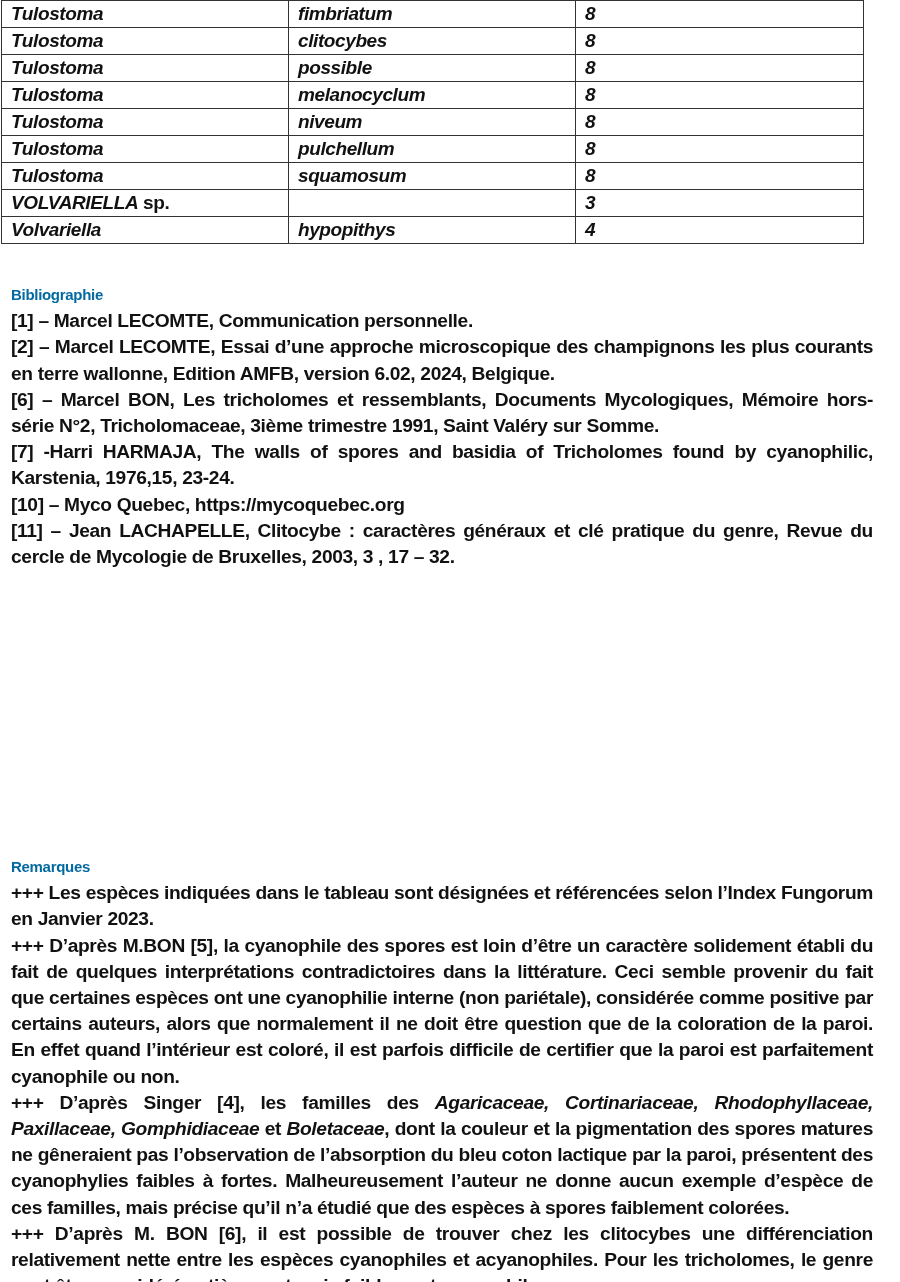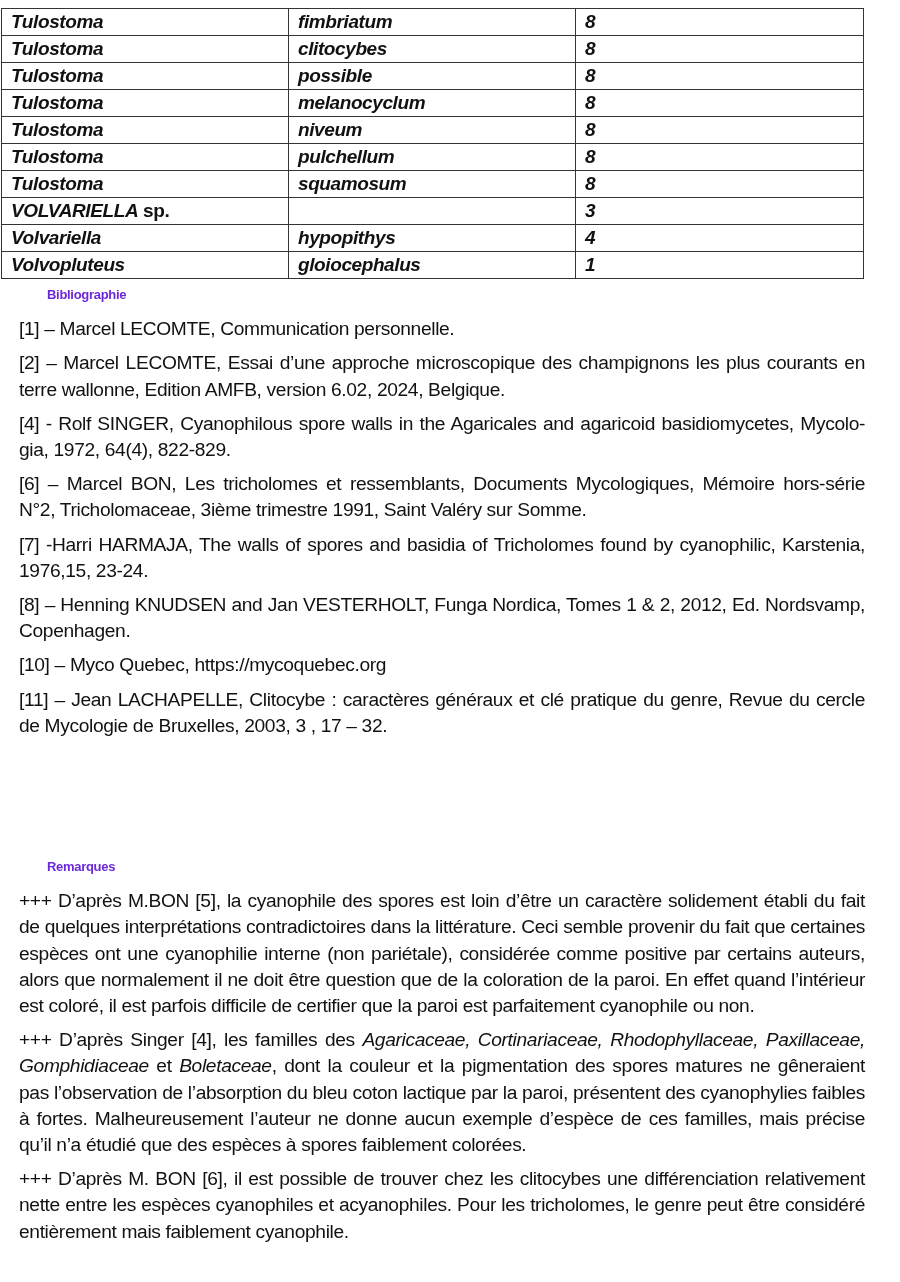--- a/index.html
+++ b/index.html
@@ -2,21 +2,21 @@
 <html><head>
   <meta charset="utf-8">
   <style>
     html, body { margin: 0; padding: 0; background: #ffffff; }
     body {
       width: 900px; height: 1282px; overflow: hidden; position: relative;
       font-family: "Liberation Sans", sans-serif;
       color: #111111;
     }
     .species-table {
-      position: absolute; left: 1px; top: 8px;
+      position: absolute; left: 1px; top: 0px;
       border-collapse: collapse;
       width: 862px;
       table-layout: fixed;
     }
     .species-table td {
       border: 1.3px solid #333333;
       height: 26px;
       padding: 0 0 0 9px;
       font-size: 19px;
       font-weight: bold;
@@ -32,29 +32,29 @@
     .upright { font-style: normal; }
     .count-upright { font-style: normal; }
 
     .section {
       position: absolute; left: 11px; width: 862px;
       font-size: 19.2px;
       line-height: 26.2px;
       letter-spacing: -0.35px;
     }
     .heading {
-      color: #6d28d9;
+      color: #0369a1;
       font-weight: bold;
-      font-size: 13px;
+      font-size: 15px;
       letter-spacing: -0.3px;
-      margin-left: 36px;
     }
     .ref, .remark {
       text-align: justify;
-      margin: 8px;
+      margin: 0;
+      font-weight: bold;
     }
     .bib { top: 282px; }
     .rem { top: 854px; }
     .it { font-style: italic; }
   </style>
 </head>
 <body>
 
 <table class="species-table">
   <colgroup>
@@ -101,38 +101,32 @@
     <tr>
       <td><span>VOLVARIELLA</span><span class="upright"> sp.</span></td>
       <td></td>
       <td class="count-upright">3</td>
     </tr>
     <tr>
       <td>Volvariella</td>
       <td>hypopithys</td>
       <td class="count-upright">4</td>
     </tr>
-    <tr>
-      <td>Volvopluteus</td>
-      <td>gloiocephalus</td>
-      <td class="count-upright">1</td>
-    </tr>
   </tbody>
 </table>
 
 <div class="section bib">
   <div class="heading">Bibliographie</div>
   <p class="ref">[1] – Marcel LECOMTE, Communication personnelle.</p>
   <p class="ref">[2] – Marcel LECOMTE, Essai d’une approche microscopique des champignons les plus courants en terre wallonne, Edition AMFB, version 6.02, 2024, Belgique.</p>
-  <p class="ref">[4] - Rolf SINGER, Cyanophilous spore walls in the Agaricales and agaricoid basidiomycetes, Mycolo-gia, 1972, 64(4), 822-829.</p>
   <p class="ref">[6] – Marcel BON, Les tricholomes et ressemblants, Documents Mycologiques, Mémoire hors-série N°2, Tricholomaceae, 3ième trimestre 1991, Saint Valéry sur Somme.</p>
   <p class="ref">[7] -Harri HARMAJA, The walls of spores and basidia of Tricholomes found by cyanophilic, Karstenia, 1976,15, 23-24.</p>
-  <p class="ref">[8] – Henning KNUDSEN and Jan VESTERHOLT, Funga Nordica, Tomes 1 &amp; 2, 2012, Ed. Nordsvamp, Copenhagen.</p>
   <p class="ref">[10] – Myco Quebec, https://mycoquebec.org</p>
   <p class="ref">[11] – Jean LACHAPELLE, Clitocybe : caractères généraux et clé pratique du genre, Revue du cercle de Mycologie de Bruxelles, 2003, 3 , 17 – 32.</p>
 </div>
 
 <div class="section rem">
   <div class="heading">Remarques</div>
+  <p class="remark">+++ Les espèces indiquées dans le tableau sont désignées et référencées selon l’Index Fungorum en Janvier 2023.</p>
   <p class="remark">+++ D’après M.BON [5], la cyanophile des spores est loin d’être un caractère solidement établi du fait de quelques interprétations contradictoires dans la littérature. Ceci semble provenir du fait que certaines espèces ont une cyanophilie interne (non pariétale), considérée comme positive par certains auteurs, alors que normalement il ne doit être question que de la coloration de la paroi. En effet quand l’intérieur est coloré, il est parfois difficile de certifier que la paroi est parfaitement cyanophile ou non.</p>
   <p class="remark"><span>+++ D’après Singer [4], les familles des </span><span class="it">Agaricaceae, Cortinariaceae, Rhodophyllaceae, Paxillaceae, Gomphidiaceae</span><span> et </span><span class="it">Boletaceae</span><span>, dont la couleur et la pigmentation des spores matures ne gêneraient pas l’observation de l’absorption du bleu coton lactique par la paroi, présentent des cyanophylies faibles à fortes. Malheureusement l’auteur ne donne aucun exemple d’espèce de ces familles, mais précise qu’il n’a étudié que des espèces à spores faiblement colorées.</span></p>
   <p class="remark">+++ D’après M. BON [6], il est possible de trouver chez les clitocybes une différenciation relativement nette entre les espèces cyanophiles et acyanophiles. Pour les tricholomes, le genre peut être considéré entièrement mais faiblement cyanophile.</p>
 </div>
 
 </body></html>

